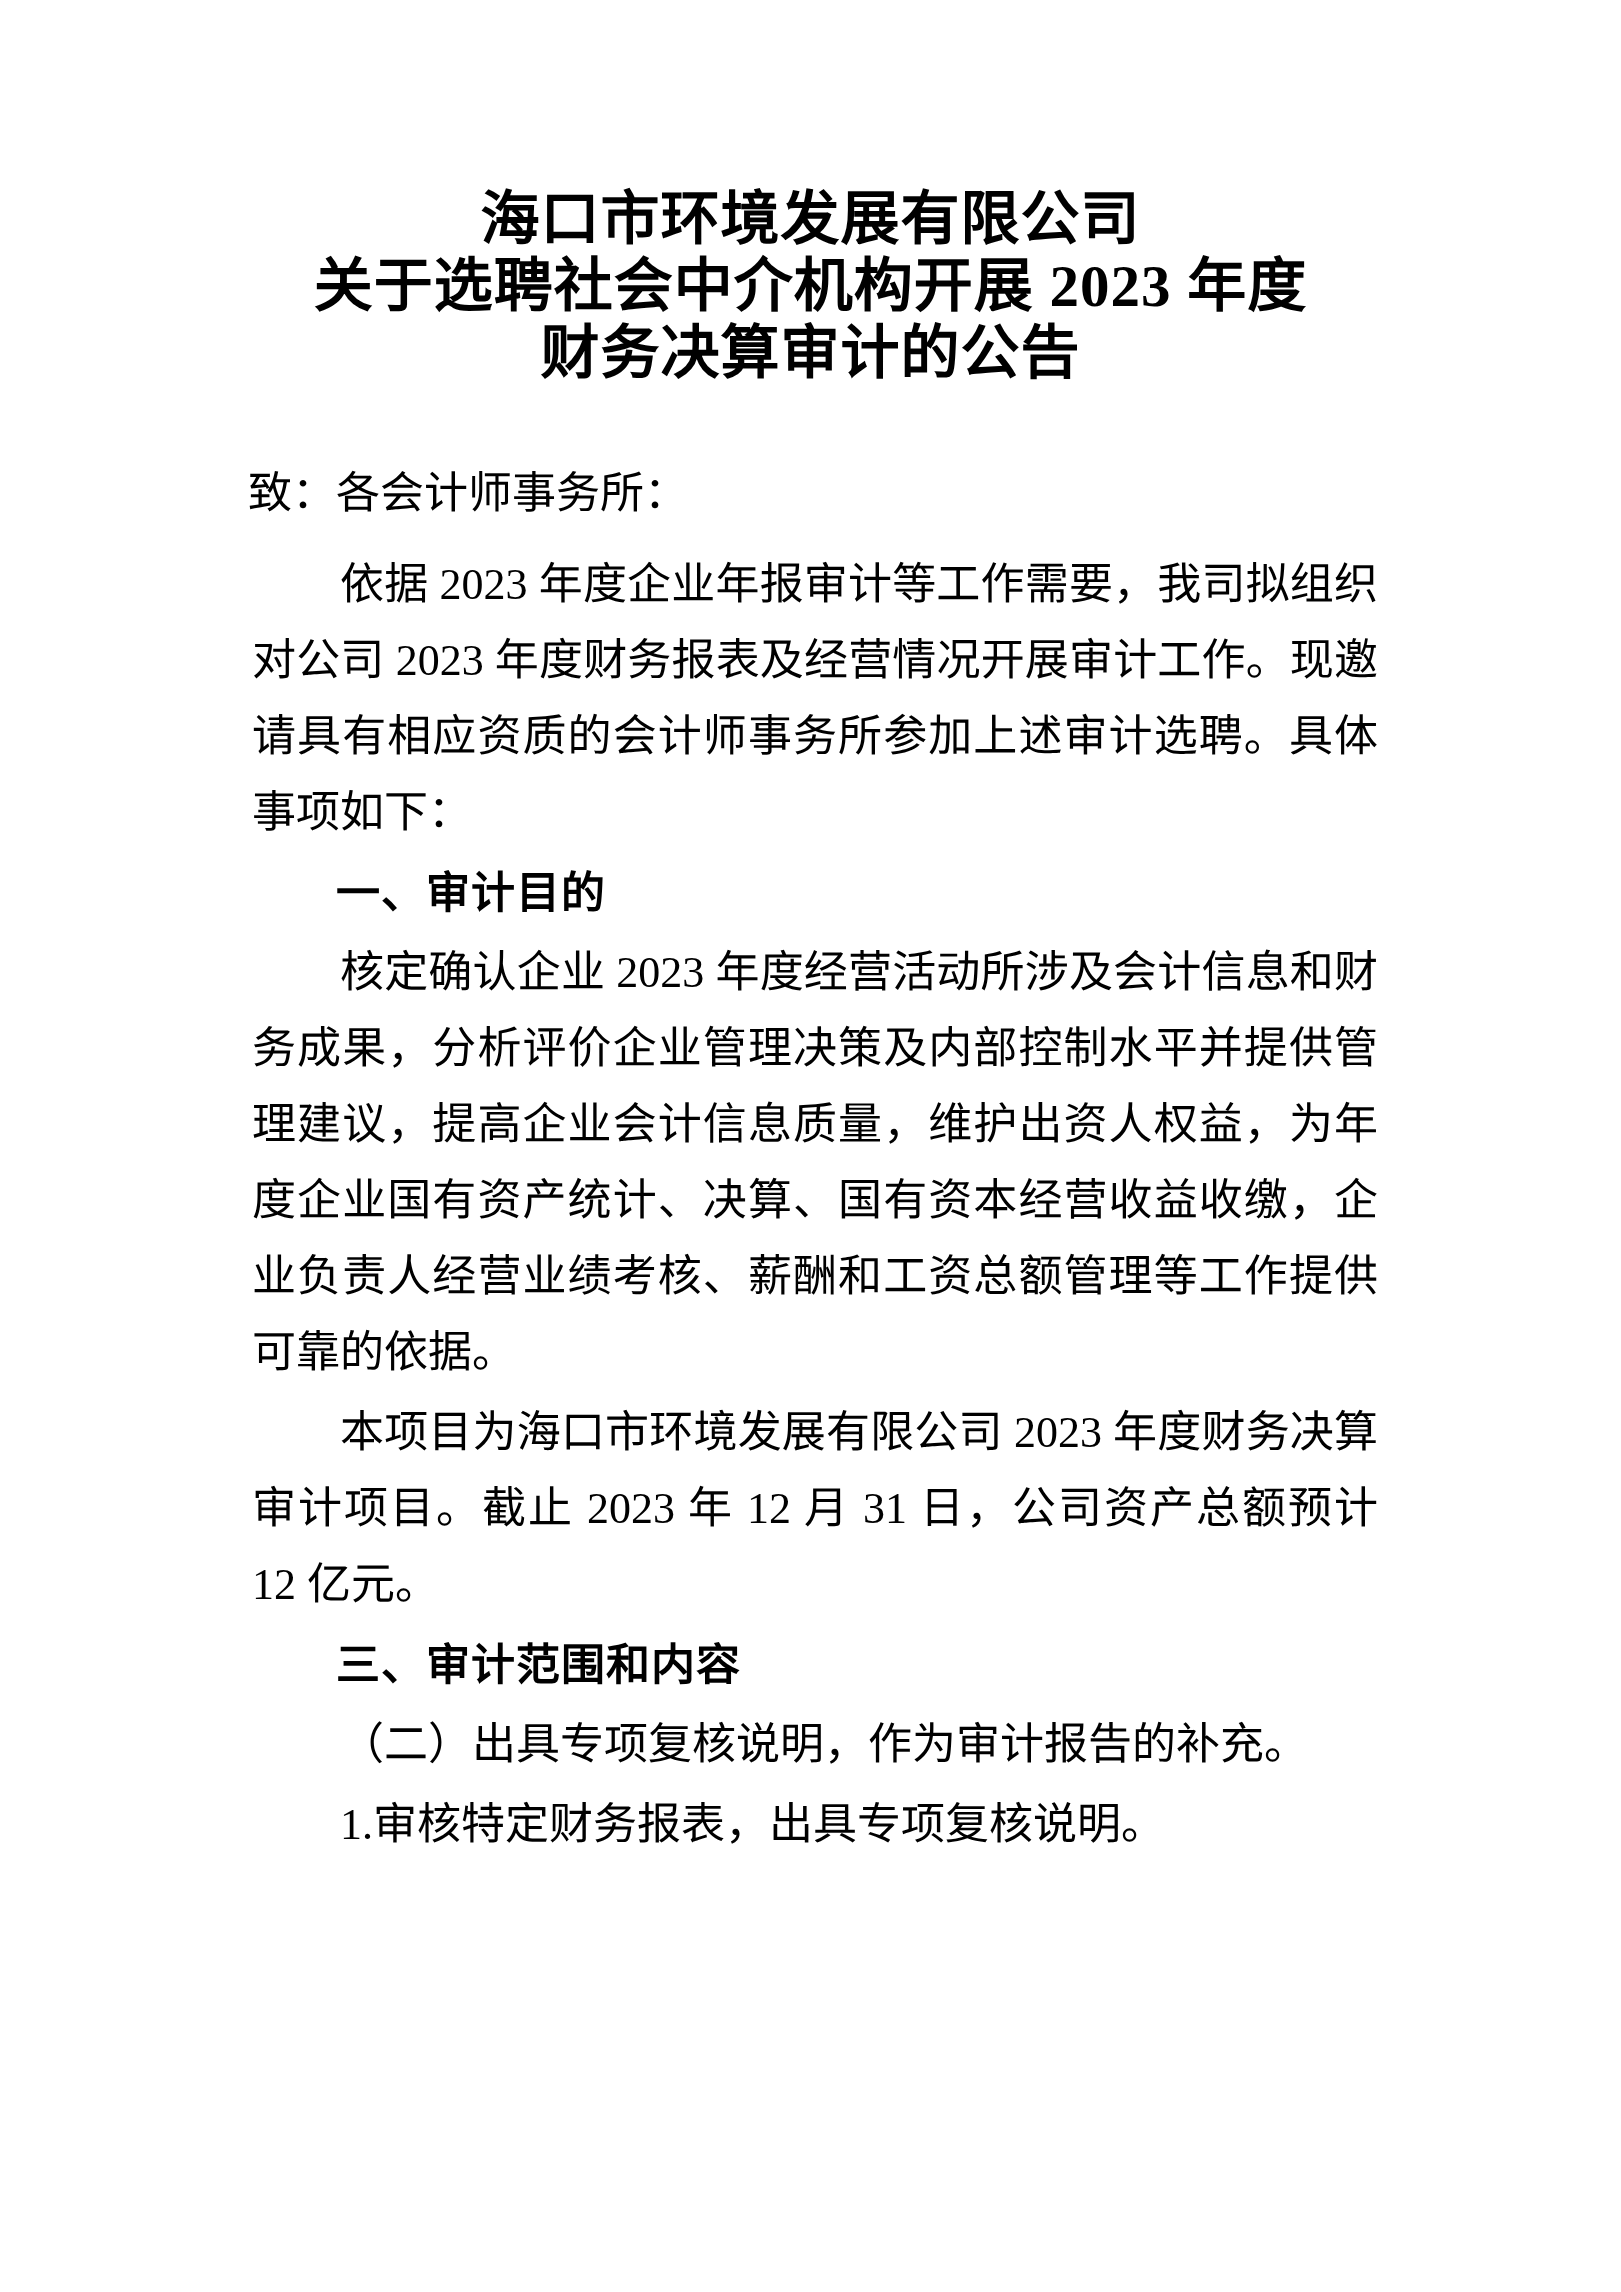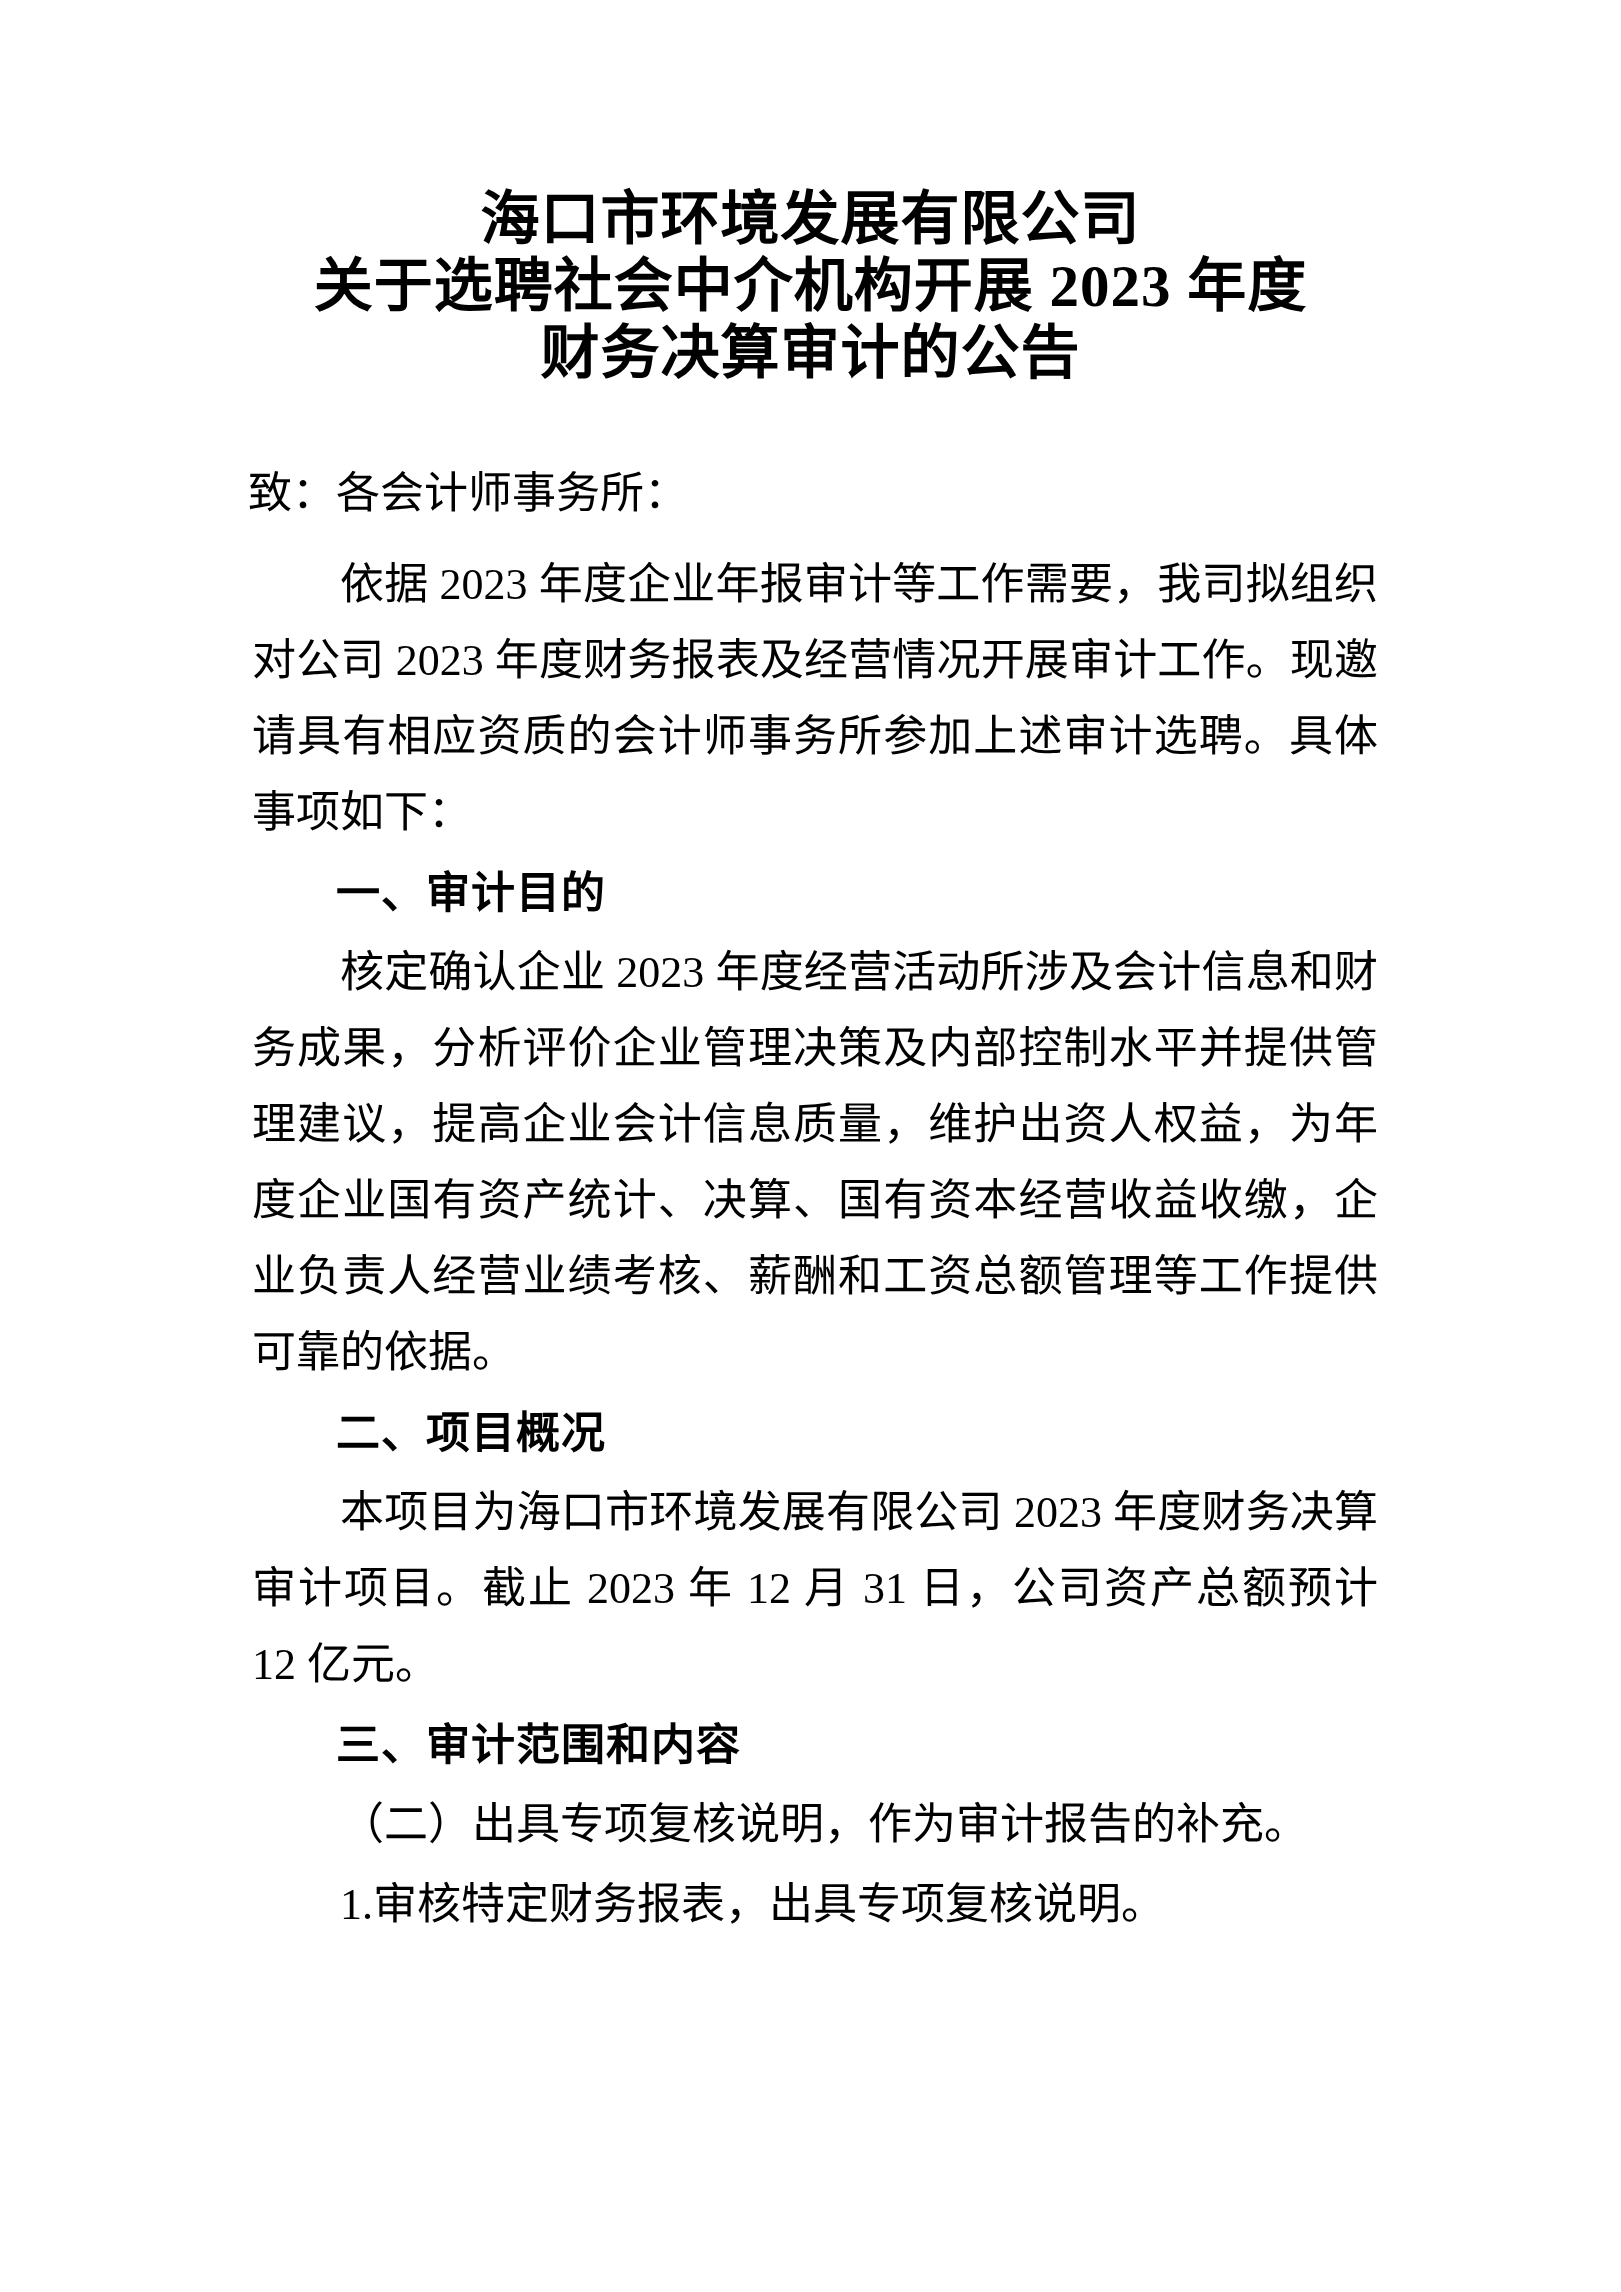--- a/index.html
+++ b/index.html
@@ -71,21 +71,20 @@
     <div class="title-line">关于选聘社会中介机构开展 2023 年度</div>
     <div class="title-line">财务决算审计的公告</div>
   </div>
 
   <div class="content">
     <div class="salutation">致：各会计师事务所：</div>
     <div id="sections">
         <div class="para">依据 2023 年度企业年报审计等工作需要，我司拟组织对公司 2023 年度财务报表及经营情况开展审计工作。现邀请具有相应资质的会计师事务所参加上述审计选聘。具体事项如下：</div>
         <div class="heading">一、审计目的</div>
         <div class="para">核定确认企业 2023 年度经营活动所涉及会计信息和财务成果，分析评价企业管理决策及内部控制水平并提供管理建议，提高企业会计信息质量，维护出资人权益，为年度企业国有资产统计、决算、国有资本经营收益收缴，企业负责人经营业绩考核、薪酬和工资总额管理等工作提供可靠的依据。</div>
-        <div class="heading">二、项目概况</div>
         <div class="para">本项目为海口市环境发展有限公司 2023 年度财务决算审计项目。截止 2023 年 12 月 31 日，公司资产总额预计 12 亿元。</div>
         <div class="heading">三、审计范围和内容</div>
         <div class="para">（二）出具专项复核说明，作为审计报告的补充。</div>
         <div class="para">1.审核特定财务报表，出具专项复核说明。</div>
       </div>
   </div>
 
   <div class="footer">第 1 页 共 7 页</div>
 
 </div>

